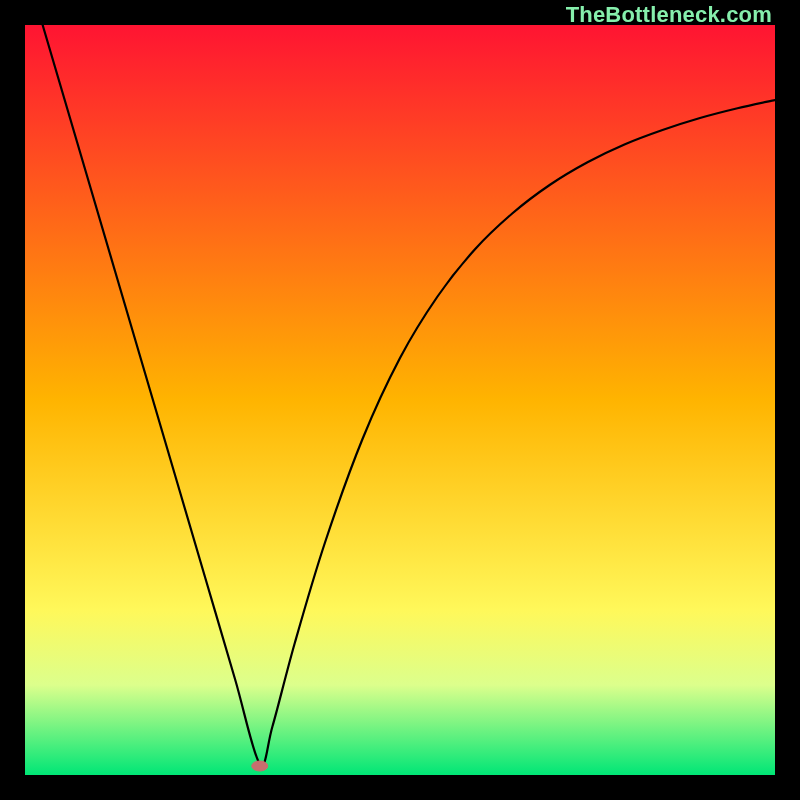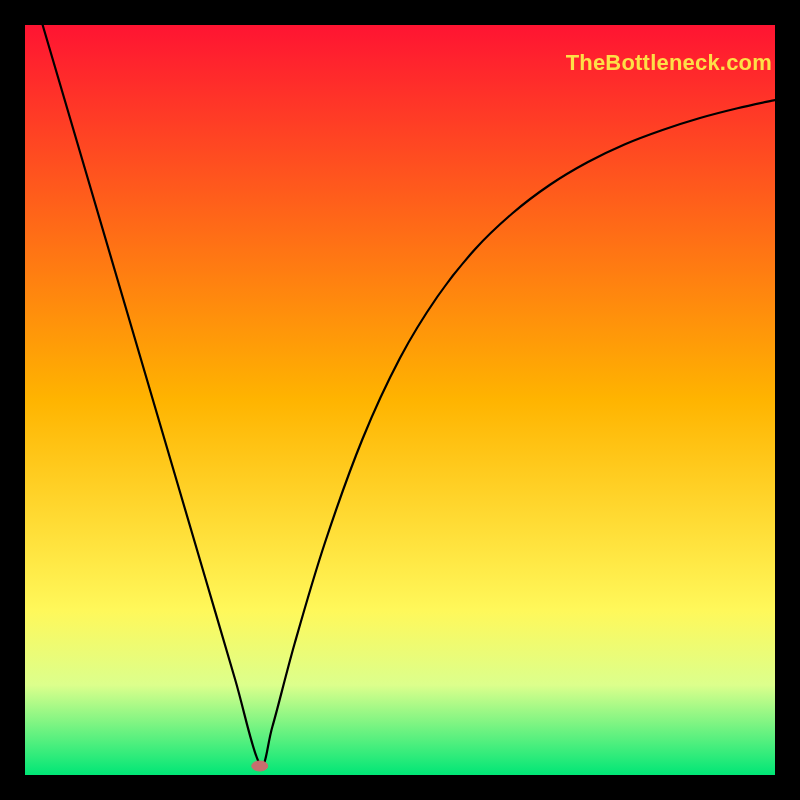--- a/index.html
+++ b/index.html
@@ -22,23 +22,22 @@
     position: absolute;
     inset: 0;
   }
   .watermark {
     position: absolute;
     top: 2px;
     right: 28px;
     font-family: Arial, Helvetica, sans-serif;
     font-size: 22px;
     font-weight: 600;
-    color: #fde047;
+    color: #86efac;
     letter-spacing: 0.2px;
-    margin-top: 48px;
   }
   .curve-layer {
     position: absolute;
     left: 25px;
     top: 25px;
     width: 750px;
     height: 750px;
     pointer-events: none;
   }
   .curve-path {

